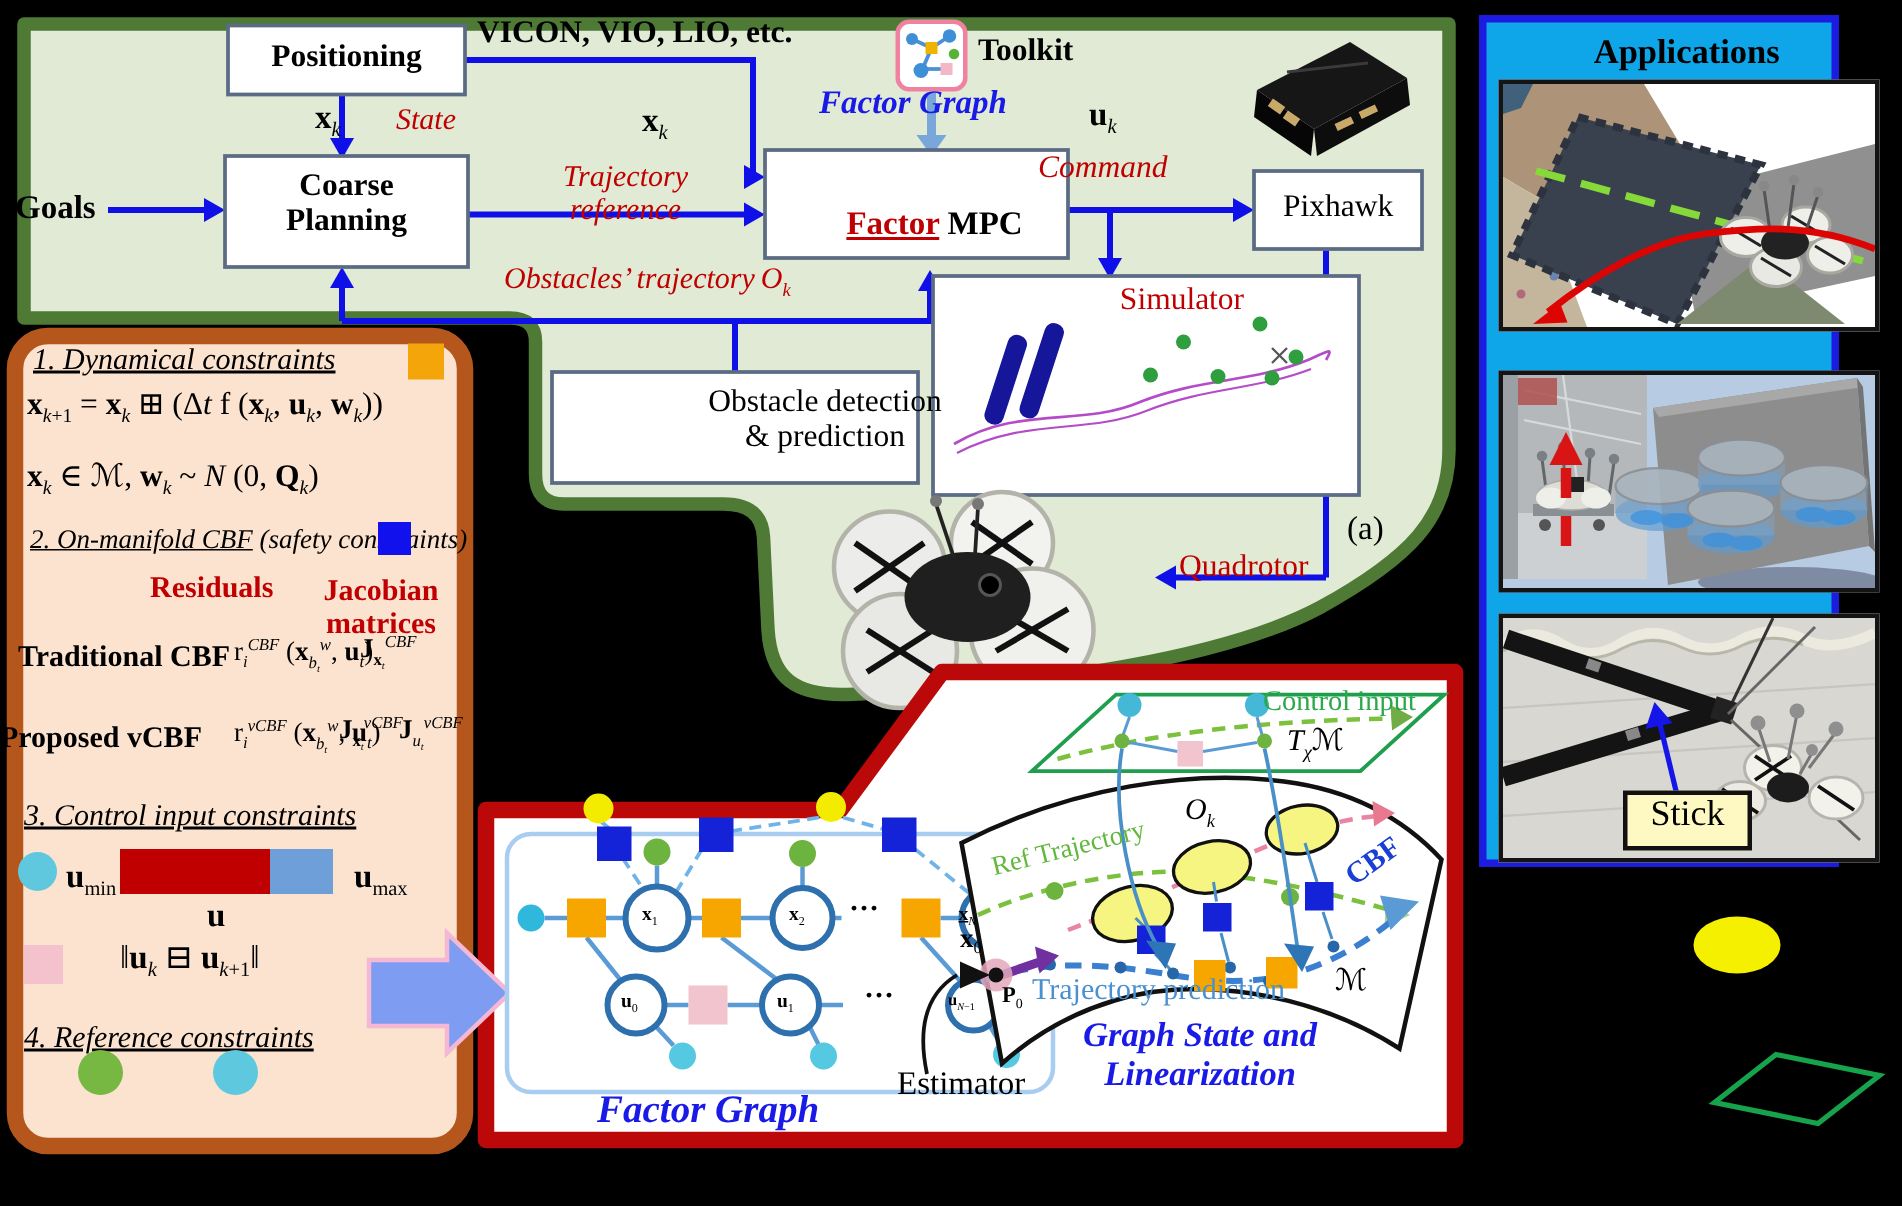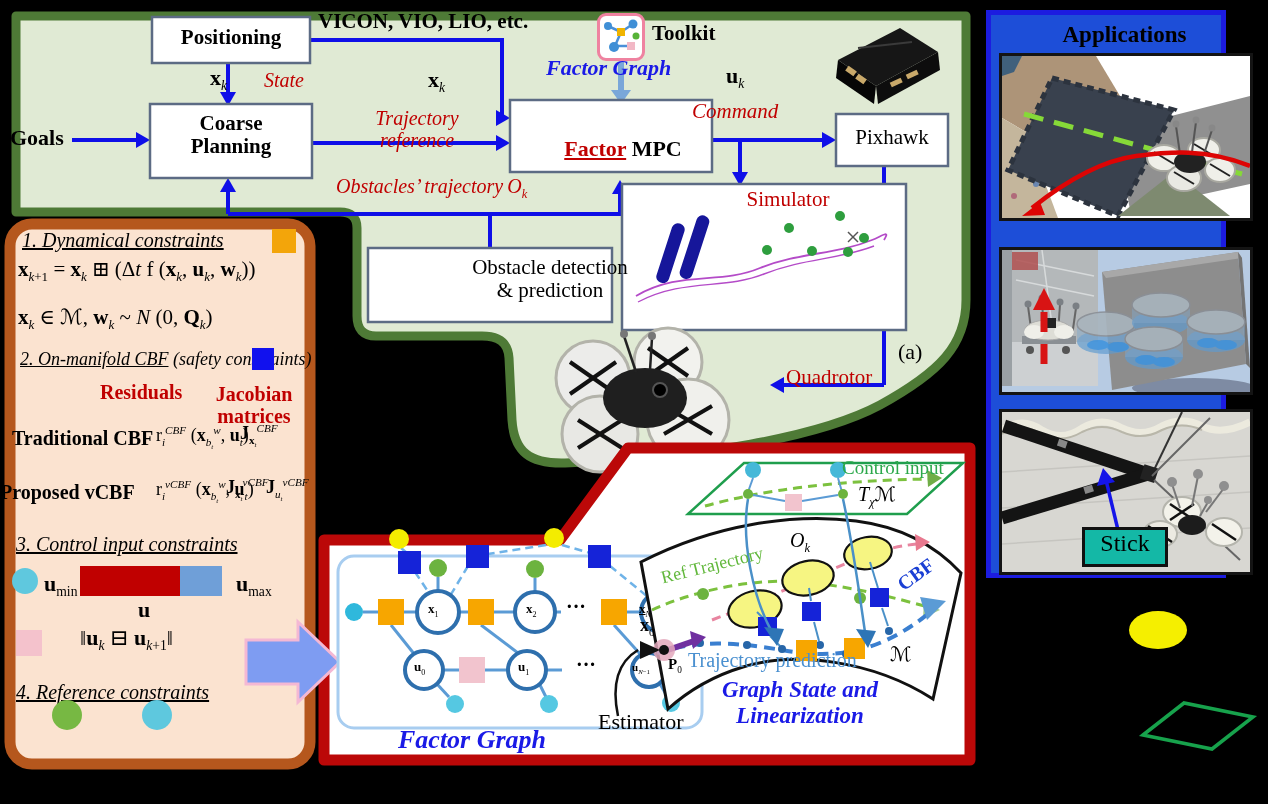--- a/index.html
+++ b/index.html
@@ -9,23 +9,23 @@
   .t{position:absolute;z-index:5;color:#000;line-height:1.08;white-space:nowrap;
      font-family:"Liberation Serif","DejaVu Serif","DejaVu Sans",serif;}
   .b{font-weight:bold;} .i{font-style:italic;}
   .red{color:#c00000;} .blue{color:#1a1ae6;} .green{color:#2ba84a;}
   .ctr{text-align:center;white-space:normal;}
   .hd{font-style:italic;text-decoration:underline;}
   sub,sup{font-size:62%;}
   .sq{position:absolute;z-index:5;}
   .dot{position:absolute;border-radius:50%;z-index:5;}
   #apps{position:absolute;left:986px;top:10px;width:240px;height:568px;z-index:2;
-        background:#1d4ed8;border:5px solid #1c1ce0;box-sizing:border-box;}
+        background:#0ea5e9;border:5px solid #1c1ce0;box-sizing:border-box;}
   .photo{position:absolute;border:3px solid #141414;box-sizing:border-box;background:#fff;}
-  #stickbox{position:absolute;left:1082px;top:527px;width:86px;height:40px;background:#14b8a6;
+  #stickbox{position:absolute;left:1082px;top:527px;width:86px;height:40px;background:#fef9c3;
             border:3px solid #111;box-sizing:border-box;z-index:6;text-align:center;font-size:24px;}
   #toolkit-icon{position:absolute;left:597px;top:13px;width:48px;height:48px;background:#fff;
                 border:3px solid #ef82a0;border-radius:9px;box-sizing:border-box;z-index:5;}
 </style>
 </head>
 <body>
 
 <div id="stage">
 
 <svg id="bg" width="1268" height="804" viewBox="0 0 1268 804">

